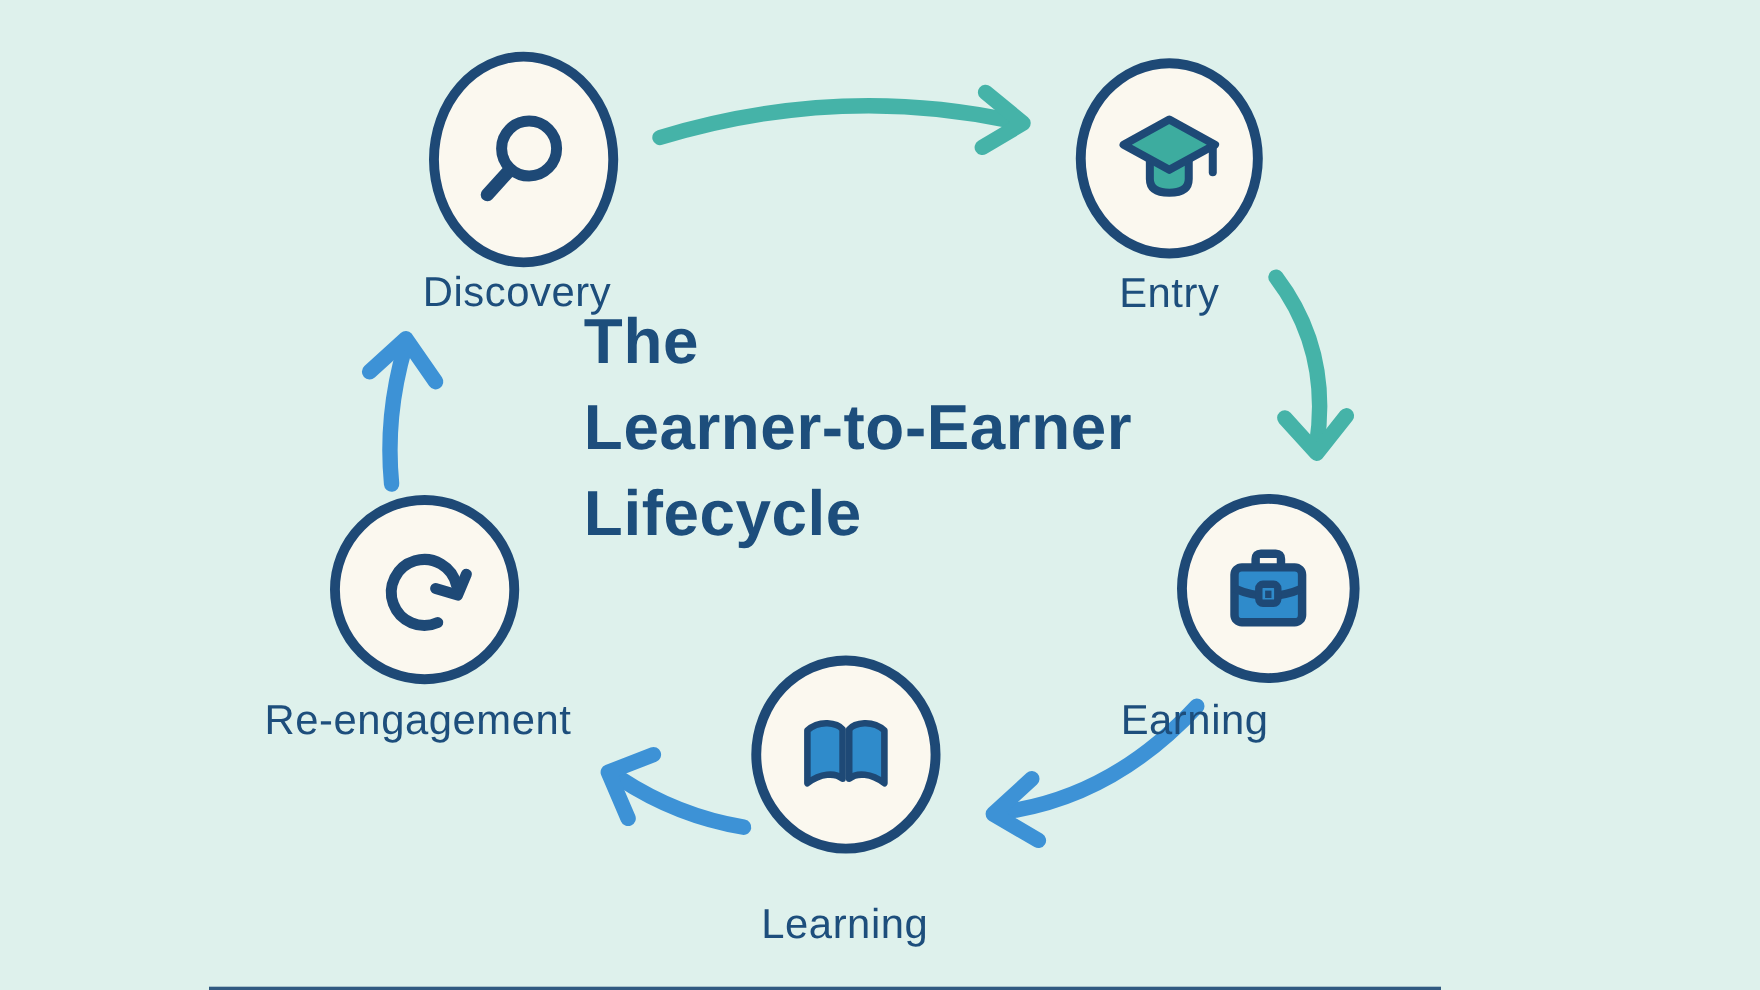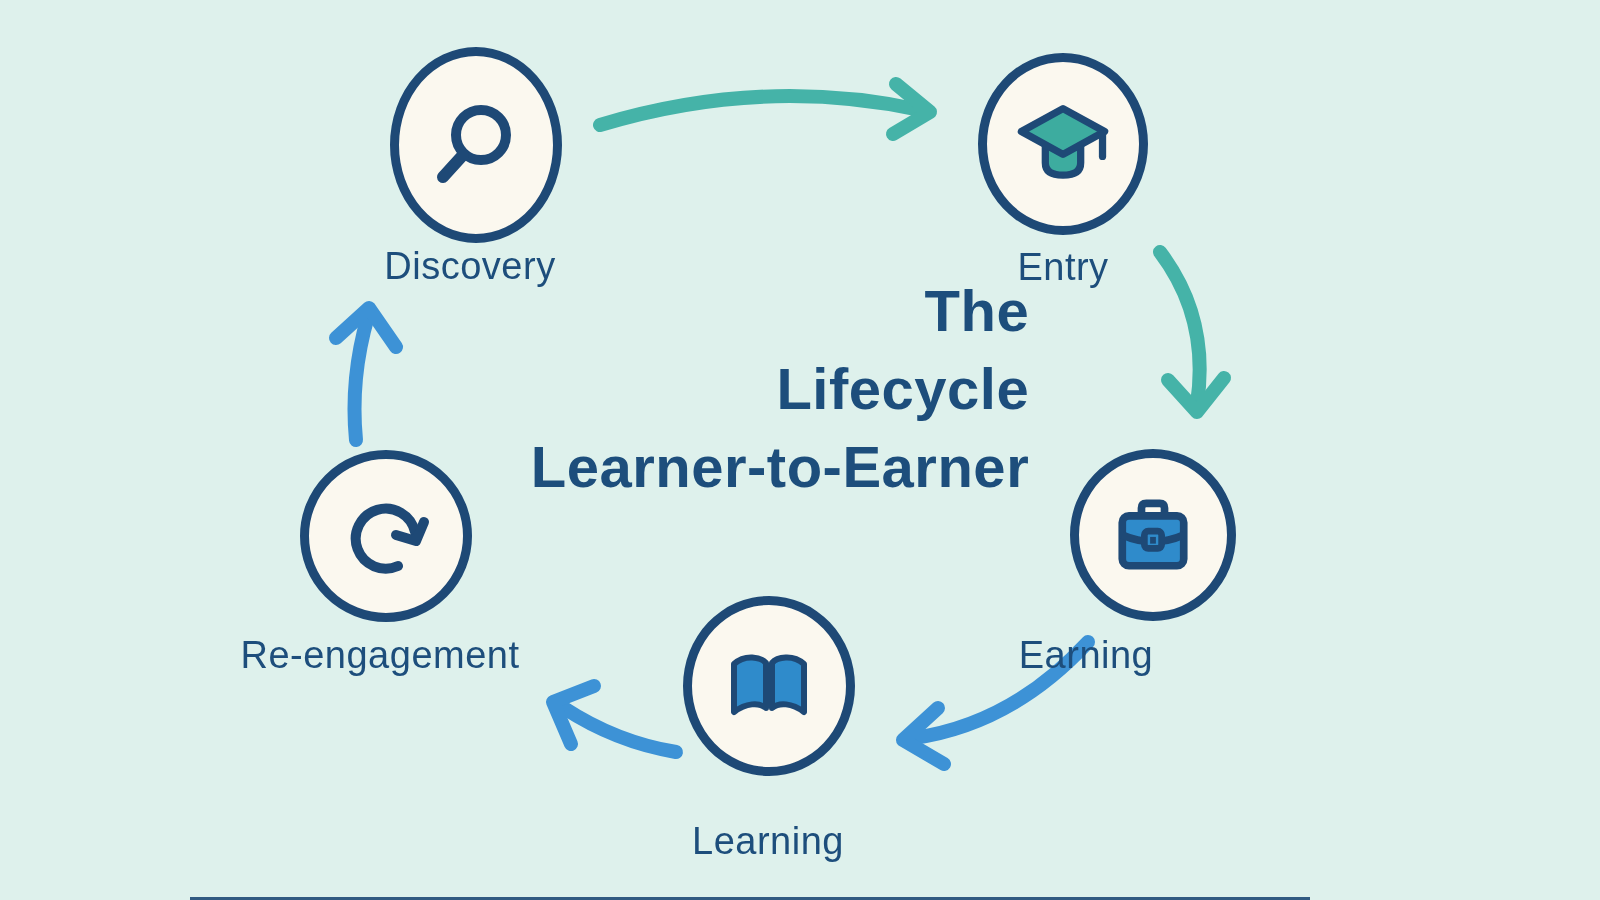--- a/index.html
+++ b/index.html
@@ -26,21 +26,21 @@
     color:#1d4e7c;
     font-weight:normal;
     font-size:38px;
     letter-spacing:0.5px;
     white-space:nowrap;
   }
   .title{
     position:absolute;
     left:780px;top:272px;
     transform:translateX(-50%);
-    text-align:right;
+    text-align:left;
     color:#1d4e7c;
     font-weight:bold;
     font-size:58px;
     line-height:78px;
     letter-spacing:0.5px;
     white-space:nowrap;
   }
   .bottom-line{
     position:absolute;
     left:190px;bottom:0;
@@ -77,22 +77,22 @@
     </g>
 
     <g stroke="#3d92d6" stroke-width="14" stroke-linecap="round" stroke-linejoin="round">
       <path d="M 356 440 Q 350 378 368 316"></path>
       <path d="M 336 338 L 369 308 L 396 347"></path>
     </g>
   </svg>
 
   <div class="title">
     <div>The</div>
+    <div>Learner-to-Earner</div>
     <div>Lifecycle</div>
-    <div>Learner-to-Earner</div>
   </div>
 
   <div class="node">
     <div class="node-circle" style="left:390px;top:47px;width:172px;height:196px;">
       <svg width="100" height="100" viewBox="0 0 100 100" fill="none">
         <circle cx="55" cy="40" r="25" stroke="#1e4976" stroke-width="10"></circle>
         <path d="M 37 60 L 17 82" stroke="#1e4976" stroke-width="12" stroke-linecap="round"></path>
       </svg>
     </div>
     <div class="node-label" style="left:470px;top:245px;">Discovery</div>

